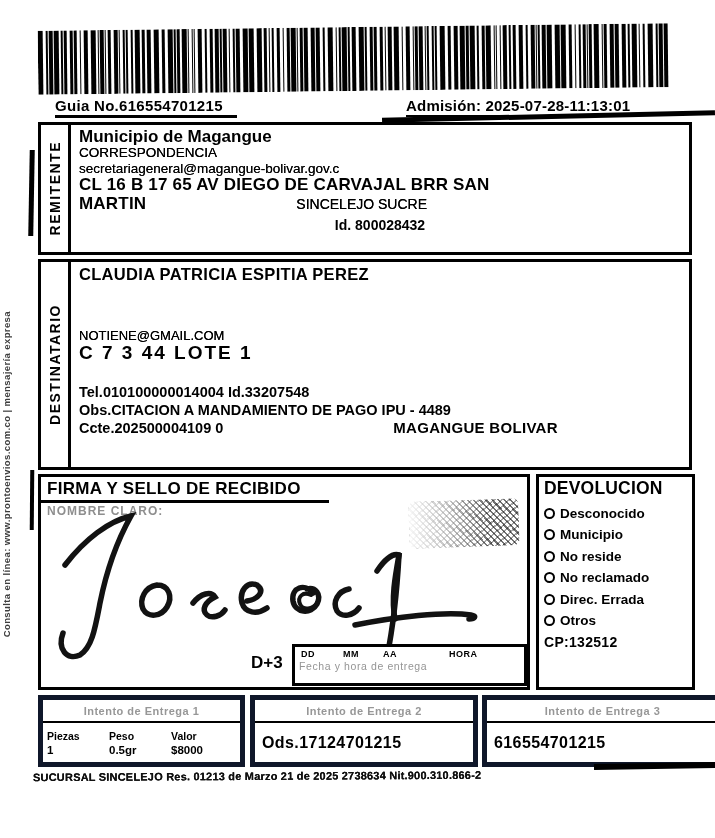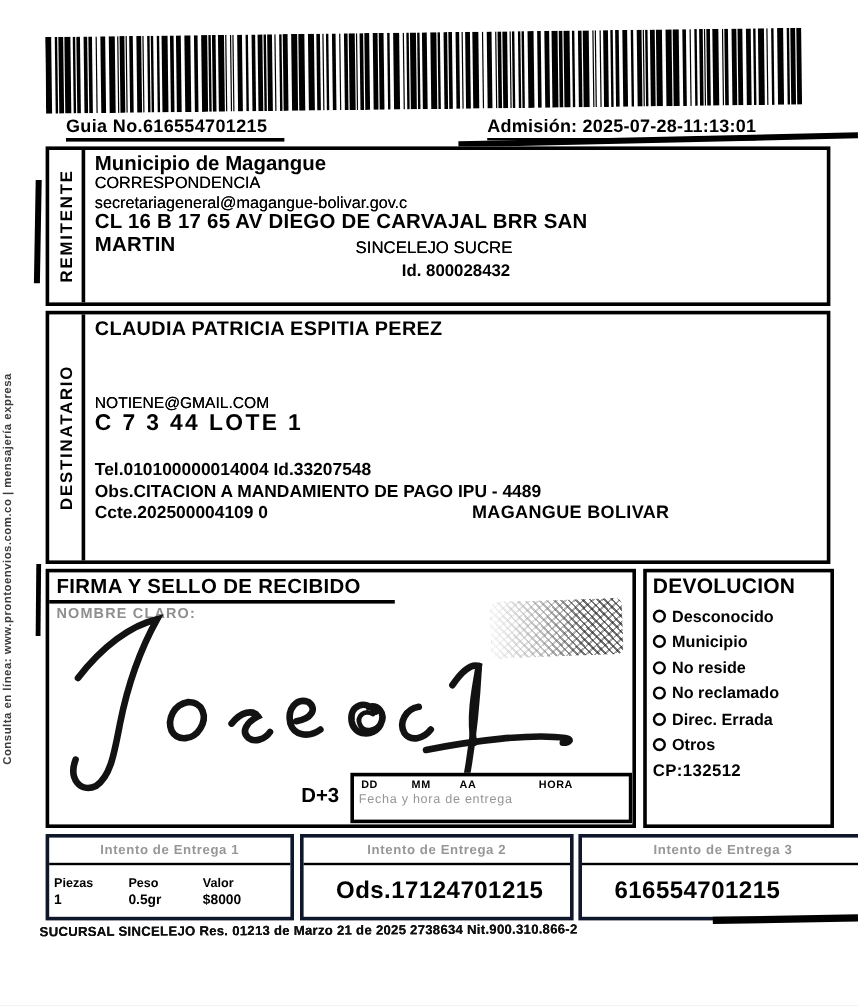--- a/index.html
+++ b/index.html
@@ -46,21 +46,21 @@
     writing-mode:vertical-rl; transform:rotate(180deg);
     font-weight:bold; font-size:14px; letter-spacing:1.5px; white-space:nowrap;
   }
   .content { flex:1; padding:3px 8px; position:relative; }
 
   .sender-box { left:38px; top:122px; width:654px; height:133px; }
   .s-name  { font-size:17px; font-weight:bold; line-height:1.05; }
   .s-dept  { font-size:13.5px; line-height:1.1; text-shadow:0 0 .4px #000; }
   .s-email { font-size:13.5px; line-height:1.15; text-shadow:0 0 .3px #222; }
   .s-addr  { font-size:17px; font-weight:bold; line-height:1.1; letter-spacing:.2px; }
-  .s-row   { display:flex; align-items:flex-end; }
+  .s-row   { display:flex; align-items:center; }
   .s-city  { font-size:14px; margin-left:150px; text-shadow:0 0 .4px #000; }
   .s-id    { font-size:14px; font-weight:bold; margin-top:3px;text-align:center; }
 
   .recipient-box { left:38px; top:259px; width:654px; height:211px; }
   .r-name  { font-size:16.5px; font-weight:bold; letter-spacing:.3px; }
   .r-email { font-size:13px; margin-top:44px; text-shadow:0 0 .4px #000; }
   .r-addr  { font-size:19px; font-weight:bold; letter-spacing:2px; line-height:1; }
   .r-tel   { font-size:14.5px; font-weight:bold; margin-top:21px; line-height:1.25; }
   .r-obs   { font-size:14.5px; font-weight:bold; line-height:1.25; }
   .r-row   { display:flex; align-items:baseline; }
@@ -100,36 +100,36 @@
   .devol-title { font-size:17.5px; font-weight:bold; letter-spacing:.2px; }
   .devol-opt { display:flex; align-items:center; margin-top:6.5px; }
   .radio {
     width:11px; height:11px; border:2.5px solid #000; border-radius:50%;
     flex:0 0 11px; margin-right:5px;
   }
   .devol-opt span { font-size:13.5px; font-weight:bold; white-space:nowrap; }
   .devol-cp { font-size:14px; font-weight:bold; margin-top:6px; letter-spacing:.3px; }
 
   
-  .att-box { border:3px solid #0f172a; background:#fff; top:695px; height:72px; display:flex; flex-direction:column; }
+  .att-box { border:5px solid #0f172a; background:#fff; top:695px; height:72px; display:flex; flex-direction:column; }
   .att-1 { left:38px;  width:207px; }
   .att-2 { left:250px; width:228px; }
   .att-3 { left:482px; width:241px; }
   .att-head {
     height:23px; border-bottom:2.5px solid #000; display:flex;
     align-items:center; justify-content:center;
     font-size:11px; font-weight:bold; color:#979797; filter:blur(.45px); letter-spacing:.5px;
   }
   .att-body { flex:1; display:flex; align-items:center; }
   .pkg { display:flex; width:100%; padding:0 4px; }
   .pkg-col { display:flex; flex-direction:column; }
   .pkg-col.c1{ width:62px; } .pkg-col.c2{ width:62px; } .pkg-col.c3{ width:62px; }
   .pkg-label { font-size:10.5px; font-weight:bold; }
   .pkg-value { font-size:11.5px; font-weight:bold; margin-top:2px; }
-  .att-big { font-size:20px; font-weight:bold; padding-left:7px; letter-spacing:.4px; white-space:nowrap;margin-left:20px; }
+  .att-big { font-size:16px; font-weight:bold; padding-left:7px; letter-spacing:.4px; white-space:nowrap; }
 
   
   .footer-text {
     left:33px; top:770px; font-size:11px; font-weight:bold; letter-spacing:.2px;
     color:#111; text-shadow:0 0 .4px #000; transform:rotate(-.3deg);
   }
   .footer-line { left:594px; top:763px; width:121px; height:6px; background:#000; transform:rotate(-1deg); }
 
   
   .side-wrap { left:1px; top:253px; height:442px; display:flex; align-items:center; position:absolute; }

